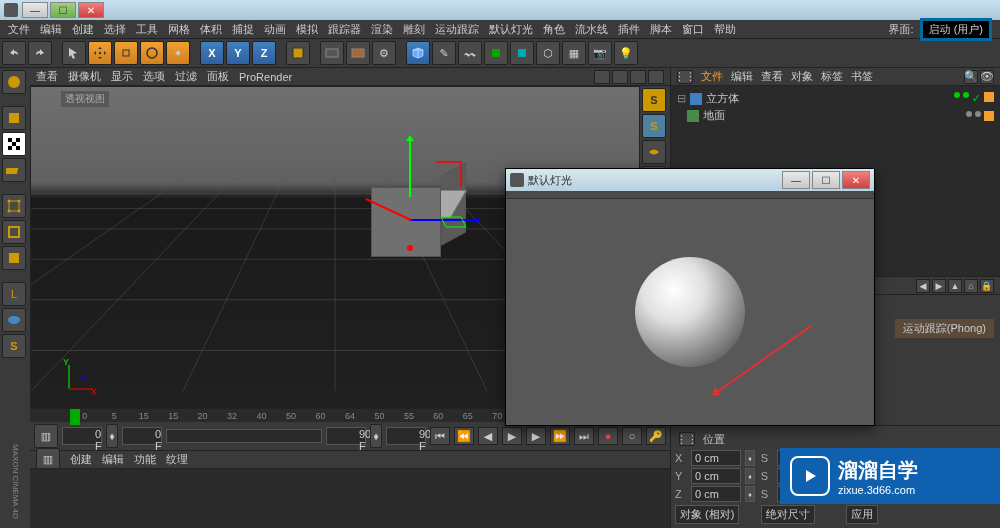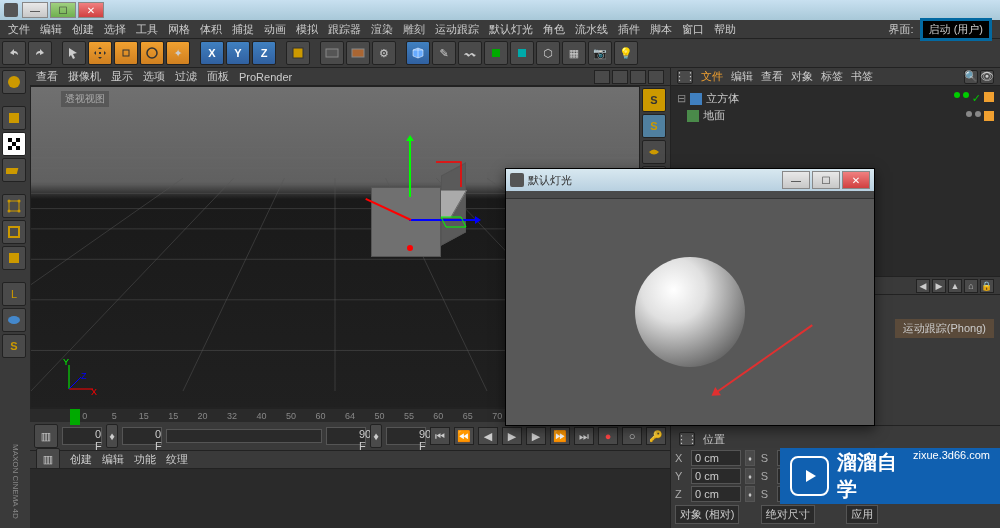--- a/index.html
+++ b/index.html
@@ -115,21 +115,21 @@
 .popup .titlebar .winbtn { width: 28px; height: 18px; }
 .popup-body { flex: 1; background: #585858; position: relative; display:flex; align-items:center; justify-content:center; }
 .sphere { width: 110px; height: 110px; border-radius: 50%; background: radial-gradient(circle at 35% 30%, #fff, #e0e0e0 30%, #888 65%, #333 100%); }
 .arrow { position: absolute; right: 40px; bottom: 30px; }
 .arrow-line { width: 120px; height: 2px; background: #e03030; transform: rotate(-35deg); transform-origin: left; }
 .arrow-line:before { content:""; position:absolute; left:-8px; top:-4px; border:5px solid transparent; border-right:8px solid #e03030; }
 
 
 .watermark { position: absolute; right: 0; bottom: 24px; width: 220px; height: 56px; background: #1060b0; display: flex; align-items: center; padding: 0 10px; color: #fff; }
 .watermark .wicon { width: 40px; height: 40px; border: 2px solid #fff; border-radius: 8px; display:flex; align-items:center; justify-content:center; margin-right: 8px; }
-.watermark .wtext { display:flex; flex-direction:row; }
+.watermark .wtext { display:flex; flex-direction:column; }
 .watermark .big { font-size: 20px; font-weight: bold; }
 .watermark .small { font-size: 11px; }
 
 .maxon { position: absolute; left: 2px; bottom: 2px; width: 26px; height: 90px; background: #3a3a3a; color: #888; font-size: 8px; writing-mode: vertical-rl; text-align: center; display:flex; align-items:center; justify-content:center; }
 
 .bgblob { position:absolute; z-index:-1; border-radius:50%; filter: blur(30px); }
 </style>
 </head>
 <body>
 

